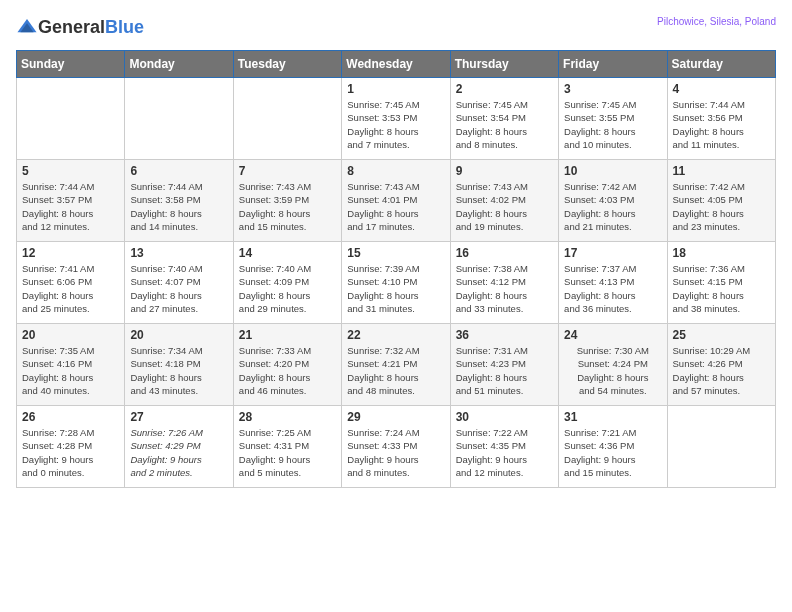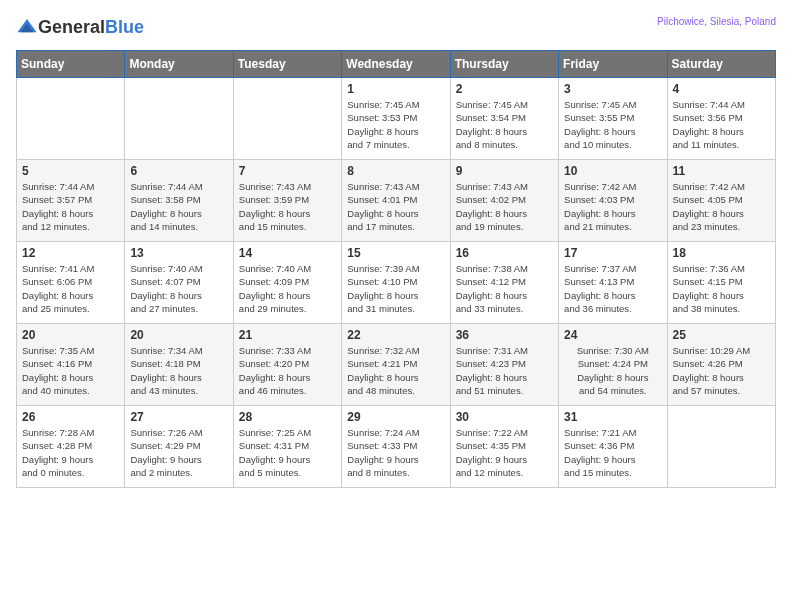--- a/index.html
+++ b/index.html
@@ -309,21 +309,21 @@
       <tr>
         <td>
           <span class="day-number">26</span>
           <div class="day-info" style="white-space: pre-line;">Sunrise: 7:28 AM
 Sunset: 4:28 PM
 Daylight: 9 hours
 and 0 minutes.</div>
         </td>
         <td>
           <span class="day-number">27</span>
-          <div class="day-info" style="white-space: pre-line;">Sunrise: 7:26 AM
+          <div class="day-info" style="white-space: pre-line; font-style: italic;">Sunrise: 7:26 AM
 Sunset: 4:29 PM
 Daylight: 9 hours
 and 2 minutes.</div>
         </td>
         <td>
           <span class="day-number">28</span>
           <div class="day-info" style="white-space: pre-line;">Sunrise: 7:25 AM
 Sunset: 4:31 PM
 Daylight: 9 hours
 and 5 minutes.</div>

